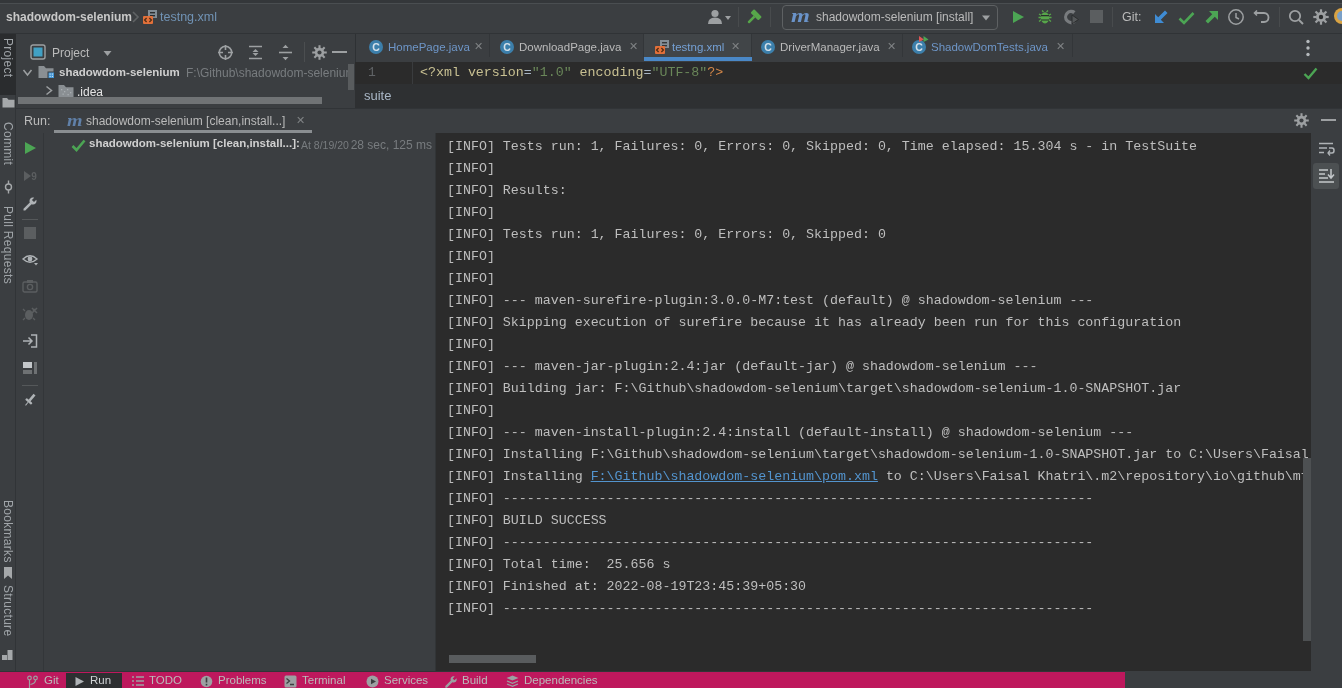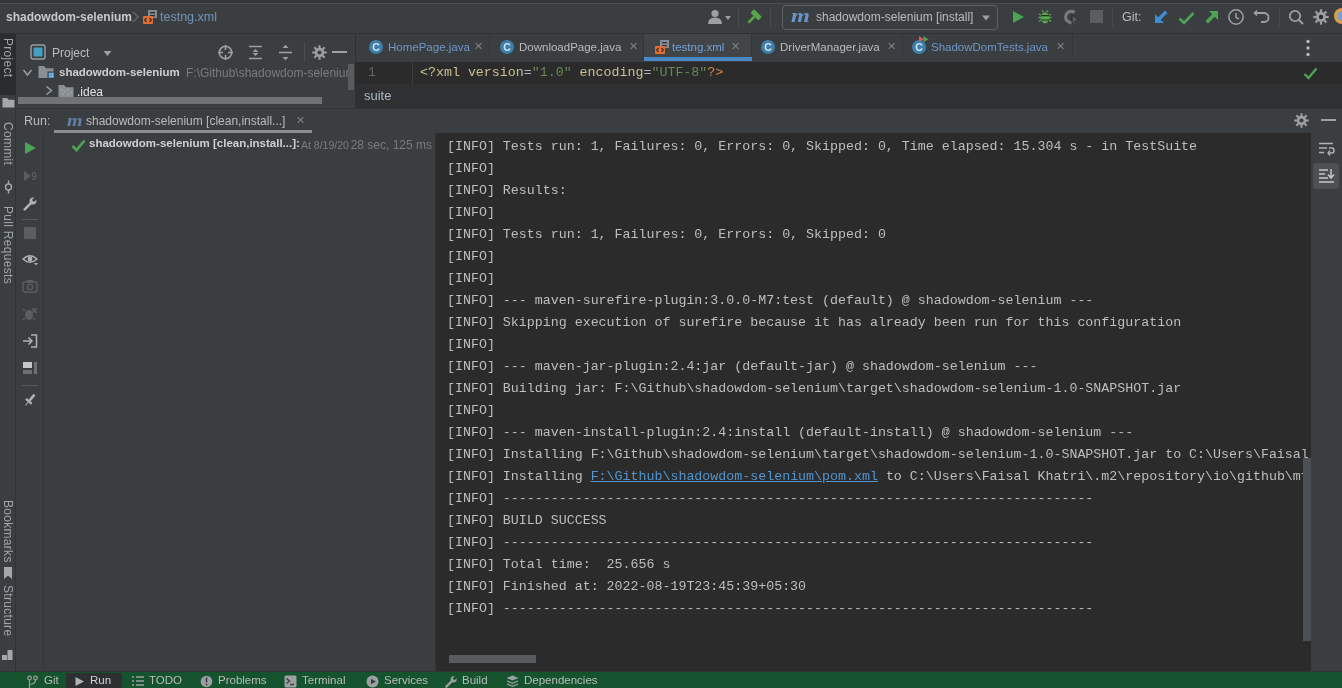--- a/index.html
+++ b/index.html
@@ -434,21 +434,21 @@
         <path d="M12 9.5 L10 12 L12 14.5" stroke="#AFB3B6" stroke-width="1.3" fill="none"></path>
       </svg>
       <div class="abs" style="left:2px;top:30px;width:26px;height:26px;background:#4C5052;border-radius:3px;"></div>
       <svg class="abs" style="left:7px;top:35px;" width="17" height="16" viewBox="0 0 17 16">
         <path d="M1 2 L10 2 M1 6 L7 6 M1 10 L10 10 M1 14 L16 14" stroke="#C3C7CA" stroke-width="1.5"></path>
         <path d="M13 1 L13 9 M10 6.5 L13 10 L16 6.5" stroke="#C3C7CA" stroke-width="1.5" fill="none"></path>
       </svg>
     </div>
   </div>
 
-  <div class="abs" id="statusbar" style="left:0;top:671px;width:1342px;height:17px;background:#14532d;border-top:1px solid #313437;">
+  <div class="abs" id="statusbar" style="left:0;top:671px;width:1125px;height:17px;background:#be185d;border-top:1px solid #313437;">
 
     <svg class="abs" style="left:26px;top:3px;" width="13" height="14" viewBox="0 0 13 14">
       <circle cx="3.5" cy="3" r="1.8" stroke="#9DA0A2" stroke-width="1.2" fill="none"></circle>
       <circle cx="9.5" cy="3" r="1.8" stroke="#9DA0A2" stroke-width="1.2" fill="none"></circle>
       <path d="M3.5 5 L3.5 13 M9.5 5 Q9.5 8.5 4.5 9.5" stroke="#9DA0A2" stroke-width="1.2" fill="none"></path>
     </svg>
     <div class="sbtext" style="left:44px;">Git</div>
 
     <div class="abs" style="left:66px;top:1px;width:56px;height:16px;background:#2D2F31;"></div>
     <svg class="abs" style="left:74px;top:4px;" width="11" height="11" viewBox="0 0 11 11">

